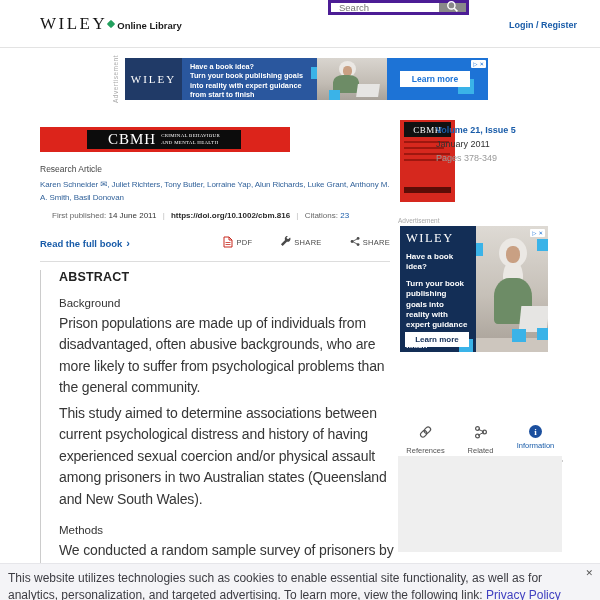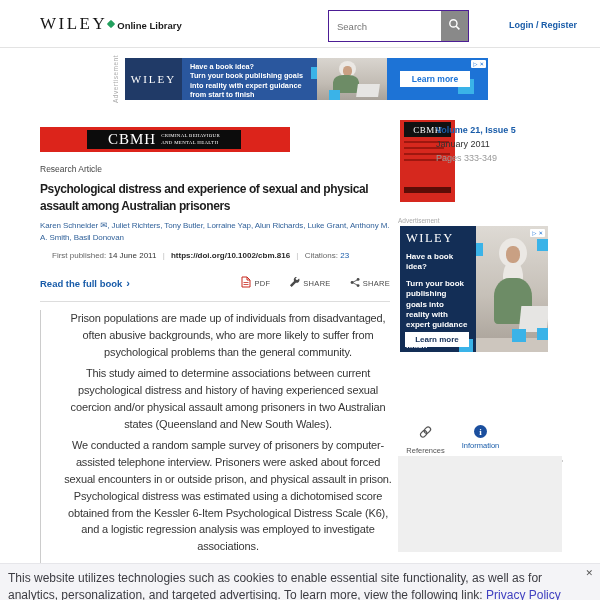--- a/index.html
+++ b/index.html
@@ -8,21 +8,21 @@
           font-family:"Liberation Sans", sans-serif; }
 
   
   .header { position:absolute; top:0; left:0; width:600px; height:48px; background:#fff;
             border-bottom:1px solid #e3e3e3; z-index:5; }
   .logo { position:absolute; left:40px; top:14px; display:flex; align-items:baseline; cursor:pointer; }
   .logo-wiley { font-family:"Liberation Serif", serif; font-size:17px; letter-spacing:2.5px; color:#161616; }
   .logo-mark { width:6px; height:6px; background:#23a05e; display:inline-block; margin:0 3px 0 1px;
                transform:rotate(45deg); border-radius:1px; align-self:center; }
   .logo-sub { font-size:9.5px; font-weight:bold; color:#1c1c1c; }
-  .search { position:absolute; left:328px; top:10px; width:141px; height:32px; border:1px solid #4c1d95;
+  .search { position:absolute; left:328px; top:0; width:141px; height:15px; border:3px solid #4c1d95;
             display:flex; background:#fff; }
   .search input { flex:1; border:none; outline:none; padding:0 8px; font-size:9.5px; color:#444;
                   font-family:"Liberation Sans", sans-serif; min-width:0; }
   .search button { width:27px; height:100%; background:#898989; border:none; display:flex;
                    align-items:center; justify-content:center; cursor:pointer; }
   .login { position:absolute; left:509px; top:20px; font-size:9px; font-weight:bold; color:#195ca9; cursor:pointer; }
 
   
   .advert-v { position:absolute; left:112px; top:58px; height:42px; display:flex; align-items:center; }
   .advert-v span { writing-mode:vertical-rl; transform:rotate(180deg); font-size:6.5px; color:#a9a9a9; letter-spacing:.5px; }
@@ -60,27 +60,27 @@
   .authors { margin-top:4px; font-size:8px; color:#33639b; line-height:1.6; letter-spacing:-0.1px; width:352px; }
   .authors .env { font-size:8.5px; }
   .meta { margin-top:6px; font-size:8px; color:#666;padding-left:12px; }
   .meta .sep { color:#bbb; padding:0 4px; }
   .meta .date { color:#333; }
   .meta .doi { color:#2a2a2a; font-weight:bold; cursor:pointer; }
   .meta .cit { color:#195ca9; cursor:pointer; }
   .readrow { margin-top:16px; display:flex; justify-content:space-between; align-items:center; width:350px; }
   .readlink { font-size:9.5px; font-weight:bold; color:#195ca9; cursor:pointer; }
   .readlink .chev { font-size:11px; margin-left:4px; }
-  .actions { display:flex; align-items:center; gap:19px; }
+  .actions { display:flex; align-items:center; gap:28px; }
   .action { display:flex; align-items:center; gap:3px; font-size:7.5px; color:#4a4a4a; letter-spacing:.3px; cursor:pointer; }
   .divider { margin-top:11px; width:350px; border-top:1px solid #ddd; }
   .abstract { margin-top:8px; border-left:1px solid #ccc; padding-left:18px; width:354px; }
   .ab-head { font-size:12.5px; font-weight:bold; color:#222; letter-spacing:.2px; }
   .sec-head { margin-top:13px; font-size:11.5px; color:#333; }
-  .sec-text { margin-top:4px; font-size:11px; color:#363636; line-height:1.54; letter-spacing:-0.15px; width:338px;text-align:center; }
+  .sec-text { margin-top:4px; font-size:14px; color:#363636; line-height:1.54; letter-spacing:-0.15px; width:338px; }
 
   
   .cover { position:absolute; left:400px; top:120px; width:55px; height:82px; background:#d6281e;
            padding:2px 4px; cursor:pointer; }
   .cover-head { background:#111; height:15px; display:flex; align-items:center; justify-content:center;
                 font-family:"Liberation Serif", serif; color:#fff; font-size:9px; letter-spacing:.5px; }
   .cover-line { height:2.5px; background:#9e170f; margin-top:3.5px; }
   .cover-foot { margin-top:26px; height:6px; background:#5d0d07; }
   .issue { position:absolute; left:436px; top:125px; }
   .issue .vol { font-size:9px; font-weight:bold; color:#195ca9; cursor:pointer; }
@@ -177,21 +177,20 @@
       <div class="jb-box">
         <span class="jb-abbrev">CBMH</span>
         <span class="jb-name">
           <span>Criminal Behaviour</span><br>
           <span>and Mental Health</span>
         </span>
       </div>
     </div>
 
     <div class="rtype">Research Article</div>
-    <h1 class="title">Psychological distress and experience of sexual and physical assault among Australian prisoners</h1>
 
     <div class="authors">
       <span>Karen Schneider</span>
       <span class="env">✉</span><span>, Juliet Richters, Tony Butler, Lorraine Yap, Alun Richards, Luke Grant, Anthony M. A. Smith, Basil Donovan</span>
     </div>
 
     <div class="meta">
       <span>First published:</span>
       <span class="date">14 June 2011</span>
       <span class="sep">|</span>
@@ -236,43 +235,46 @@
             </svg>
           </span>
           <span>SHARE</span>
         </span>
       </span>
     </div>
 
     <div class="divider"></div>
 
     <div class="abstract">
-
+      <div class="ab-head">ABSTRACT</div>
+
+      <div class="sec-head">Background</div>
       <p class="sec-text">Prison populations are made up of individuals from disadvantaged, often abusive backgrounds, who are more likely to suffer from psychological problems than the general community.</p>
 
       <p class="sec-text">This study aimed to determine associations between current psychological distress and history of having experienced sexual coercion and/or physical assault among prisoners in two Australian states (Queensland and New South Wales).</p>
 
+      <div class="sec-head">Methods</div>
       <p class="sec-text">We conducted a random sample survey of prisoners by computer-assisted telephone interview. Prisoners were asked about forced sexual encounters in or outside prison, and physical assault in prison. Psychological distress was estimated using a dichotomised score obtained from the Kessler 6-Item Psychological Distress Scale (K6), and a logistic regression analysis was employed to investigate associations.</p>
 
       <div class="sec-head">Results</div>
     </div>
   </div>
 
   <div class="cover">
     <div class="cover-head">CBMH</div>
     <div class="cover-line" style="width:45px"></div>
     <div class="cover-line" style="width:40px"></div>
     <div class="cover-line" style="width:46px"></div>
     <div class="cover-line" style="width:38px"></div>
     <div class="cover-foot"></div>
   </div>
   <div class="issue">
     <div class="vol">Volume 21, Issue 5</div>
     <div class="date">January 2011</div>
-    <div class="pages">Pages 333-349</div>
+    <div class="pages">Pages 378-349</div>
   </div>
 
   <div class="sb-ad-label">Advertisement</div>
   <div class="sb-ad">
     <div class="sb-left">
       <div class="sb-brand">WILEY</div>
       <div class="sb-h">Have a book idea?</div>
       <div class="sb-h">Turn your book publishing goals into reality with expert guidance from start to finish</div>
       <div class="sb-btn-wrap">
         <div class="sb-btn-sq"></div>
@@ -303,20 +305,32 @@
         <span>
           <svg width="15" height="14" viewBox="0 0 16 16">
             <g fill="none" stroke="#555" stroke-width="1.4" transform="rotate(-45 8 8)">
               <rect x="1" y="5.2" width="8" height="5.6" rx="2.8"></rect>
               <rect x="7" y="5.2" width="8" height="5.6" rx="2.8"></rect>
             </g>
           </svg>
         </span>
         <span class="lbl">References</span>
       </div>
+      <div class="tab">
+        <span>
+          <svg width="14" height="14" viewBox="0 0 14 14">
+            <line x1="4" y1="4" x2="10" y2="7" stroke="#555" stroke-width="1"></line>
+            <line x1="4" y1="10.5" x2="10" y2="7" stroke="#555" stroke-width="1"></line>
+            <circle cx="3.5" cy="3.5" r="1.9" fill="none" stroke="#555" stroke-width="1.2"></circle>
+            <circle cx="10.5" cy="7" r="1.9" fill="none" stroke="#555" stroke-width="1.2"></circle>
+            <circle cx="3.5" cy="11" r="1.9" fill="none" stroke="#555" stroke-width="1.2"></circle>
+          </svg>
+        </span>
+        <span class="lbl">Related</span>
+      </div>
       <div class="tab active">
         <span class="info-circle">i</span>
         <span class="lbl">Information</span>
       </div>
     </div>
     <div class="tab-underline-track">
       <div class="tab-underline"></div>
     </div>
   </div>
   <div class="sb-panel"></div>

